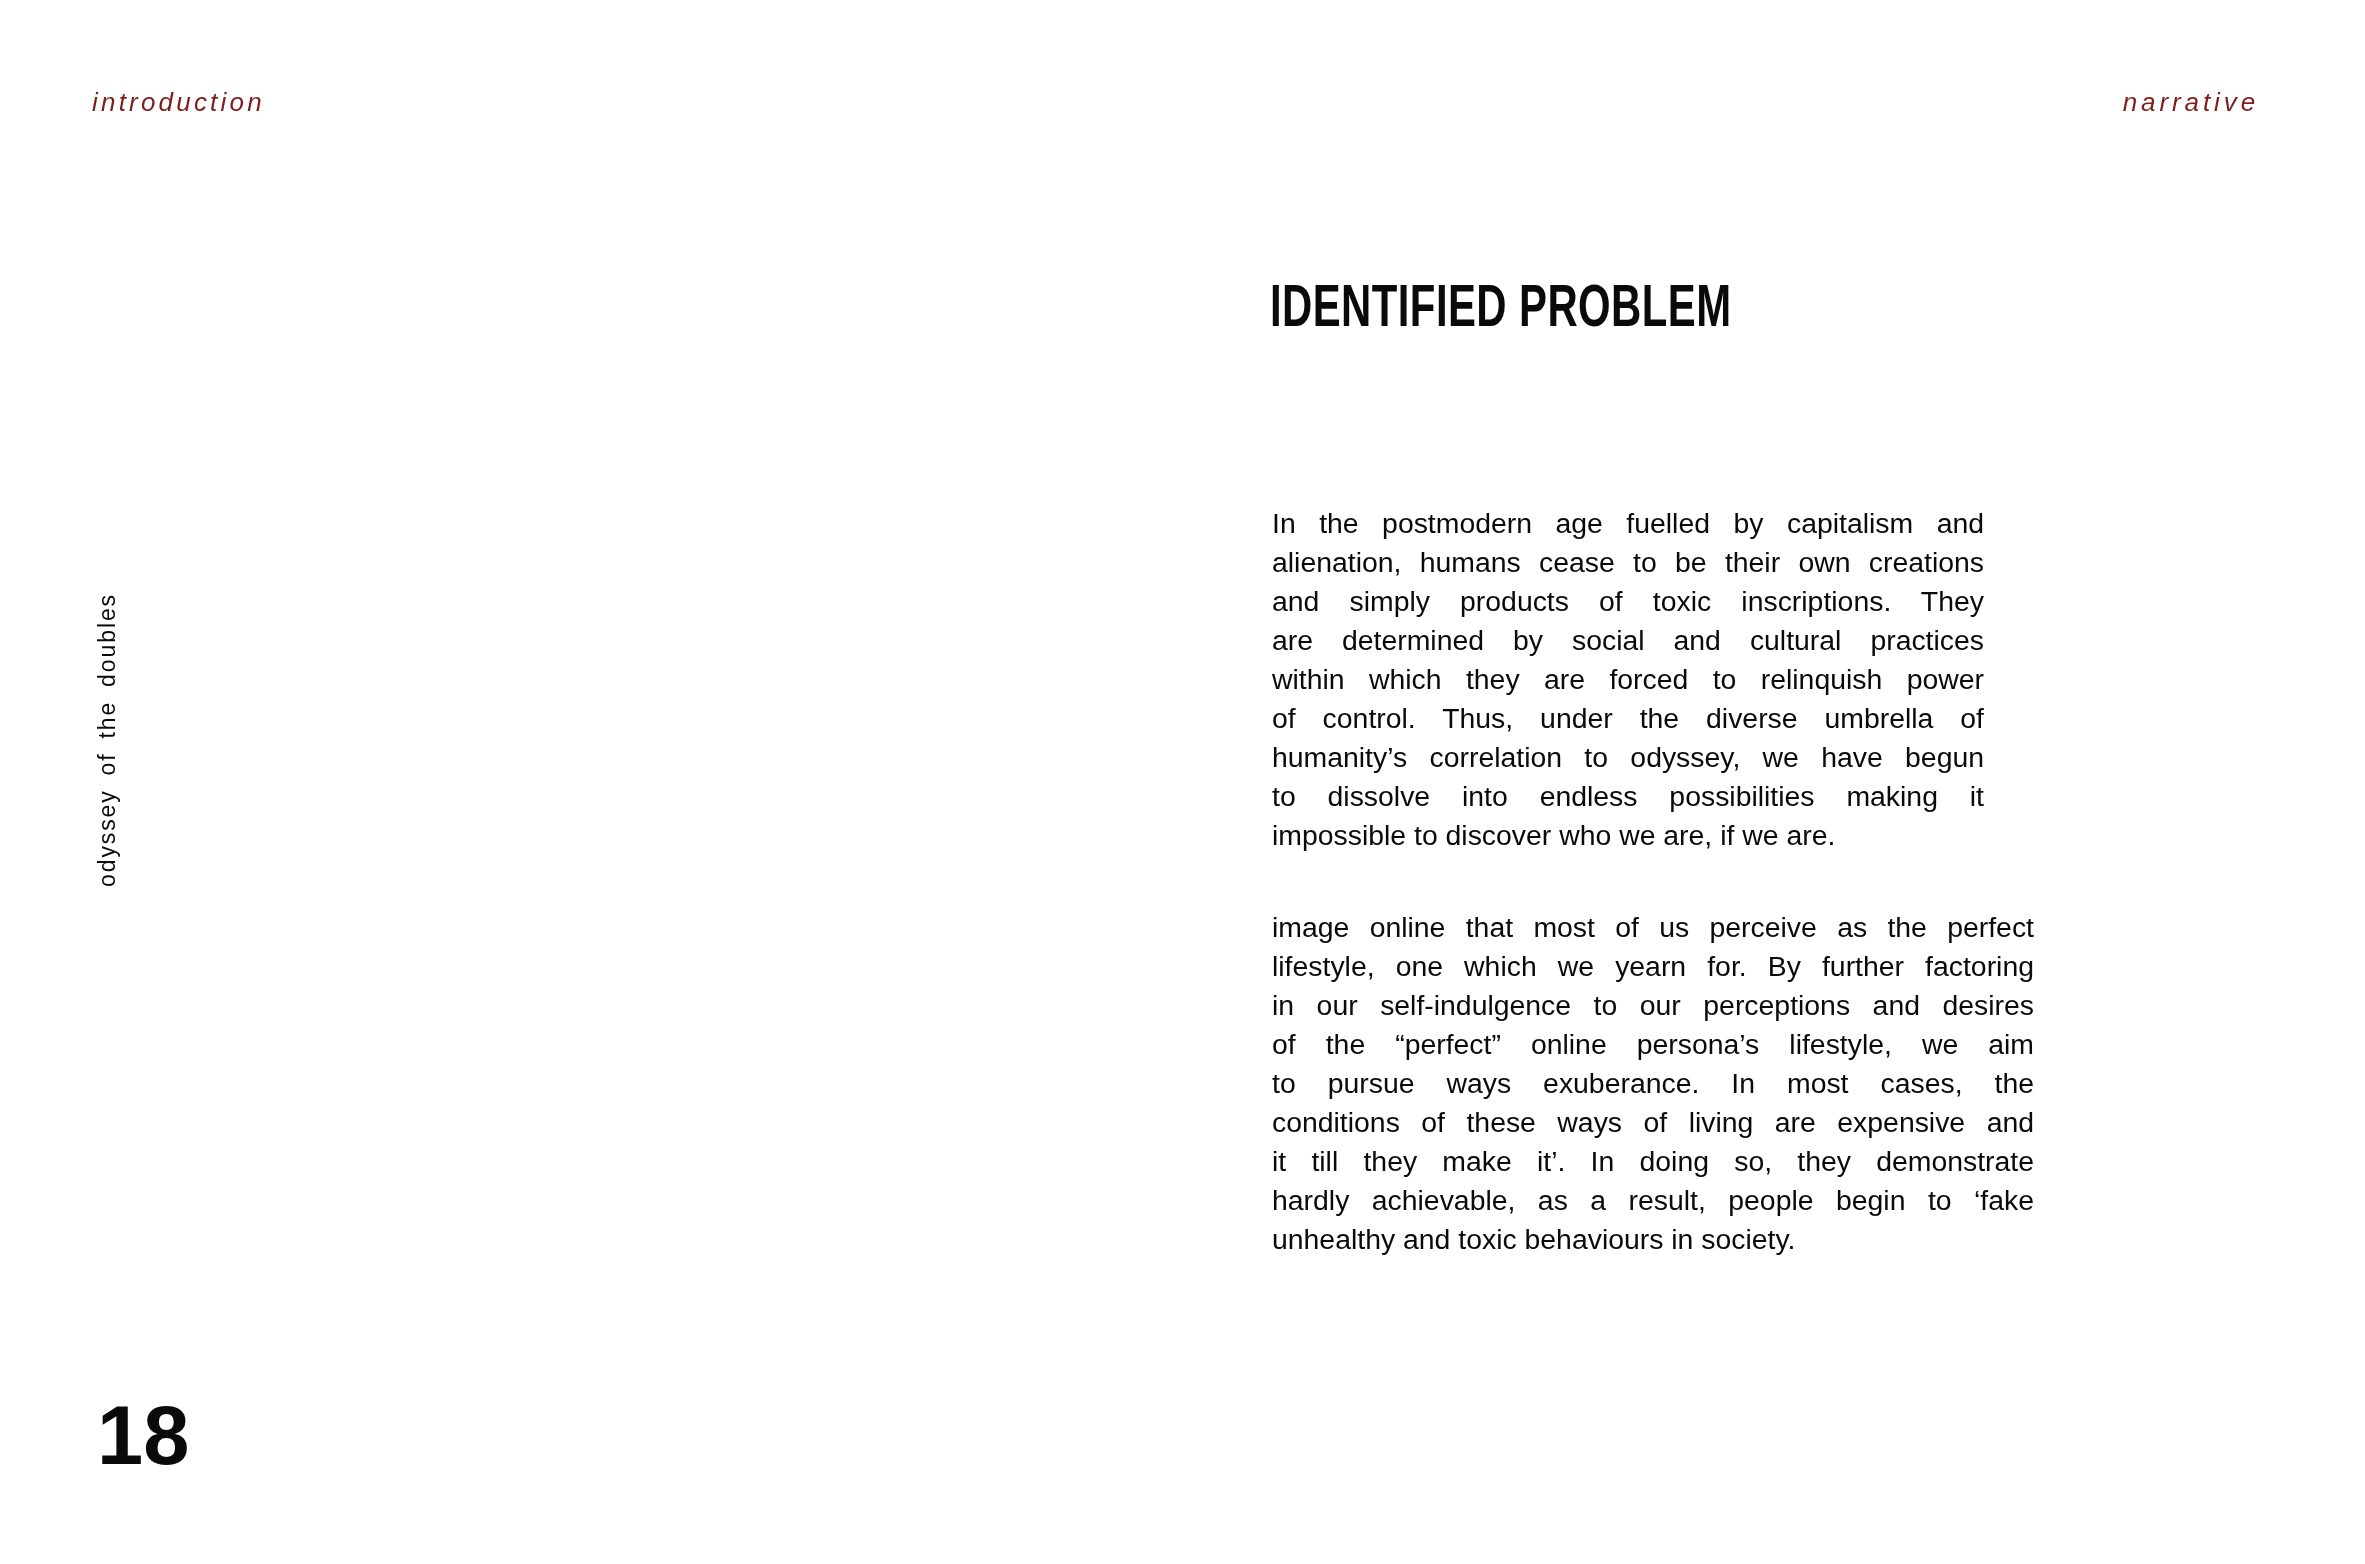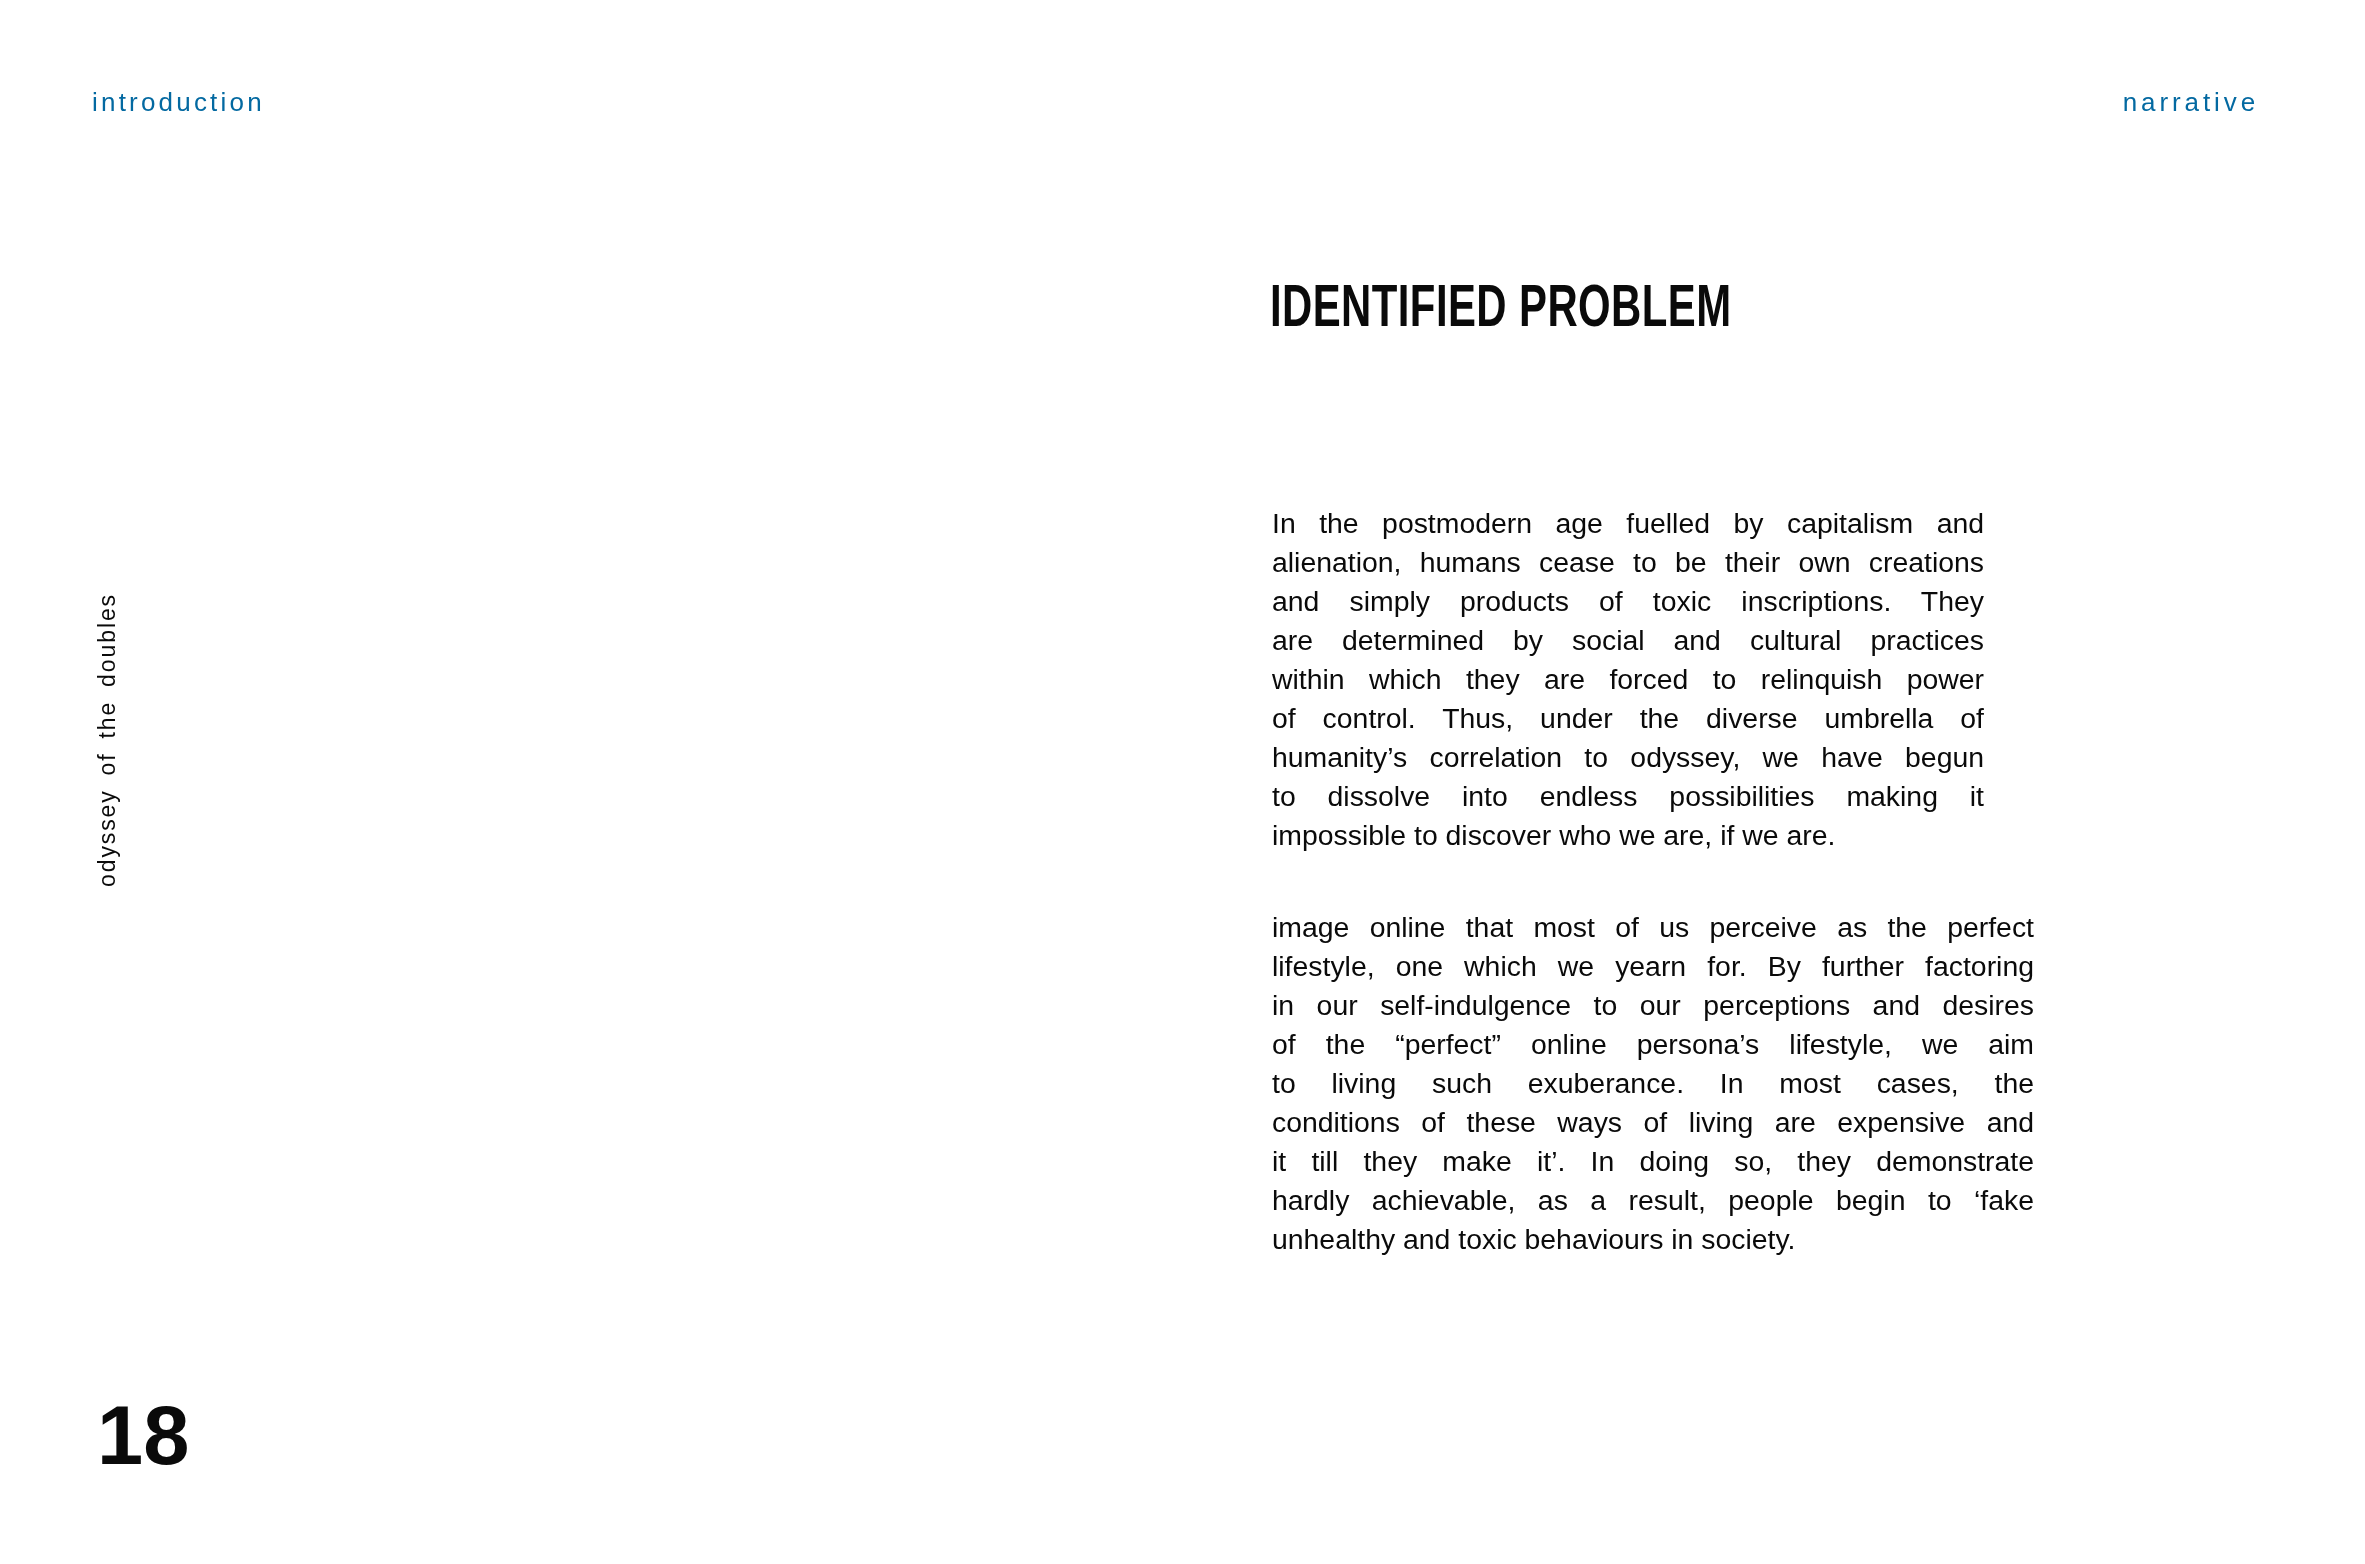--- a/index.html
+++ b/index.html
@@ -15,22 +15,23 @@
     font-family: "Liberation Sans", "DejaVu Sans", sans-serif;
     color: #0a0a0a;
   }
   .abs { position: absolute; }
 
   
   .running-header {
     font-size: 26px;
     line-height: 1;
     letter-spacing: 3.2px;
-    color: #0369a1;
+    color: #7f1d1d;
     white-space: nowrap;
+    font-style: italic;
   }
   #header-left  { left: 92px; top: 89px; }
   #header-right { right: 107px; top: 89px; letter-spacing: 3.9px; }
 
   
   #heading {
     left: 1270px;
     top: 277px;
     font-size: 59px;
     font-weight: 700;
@@ -114,19 +115,19 @@
     <div class="para-line">humanity’s correlation to odyssey, we have begun</div>
     <div class="para-line">to dissolve into endless possibilities making it</div>
     <div class="para-line last">impossible to discover who we are, if we are.</div>
   </div>
 
 <div id="para-2" class="abs para">
     <div class="para-line">image online that most of us perceive as the perfect</div>
     <div class="para-line">lifestyle, one which we yearn for. By further factoring</div>
     <div class="para-line">in our self-indulgence to our perceptions and desires</div>
     <div class="para-line">of the “perfect” online persona’s lifestyle, we aim</div>
-    <div class="para-line">to living such exuberance. In most cases, the</div>
+    <div class="para-line">to pursue ways exuberance. In most cases, the</div>
     <div class="para-line">conditions of these ways of living are expensive and</div>
     <div class="para-line">it till they make it’. In doing so, they demonstrate</div>
     <div class="para-line">hardly achievable, as a result, people begin to ‘fake</div>
     <div class="para-line last">unhealthy and toxic behaviours in society.</div>
   </div>
 
 
 </body></html>

